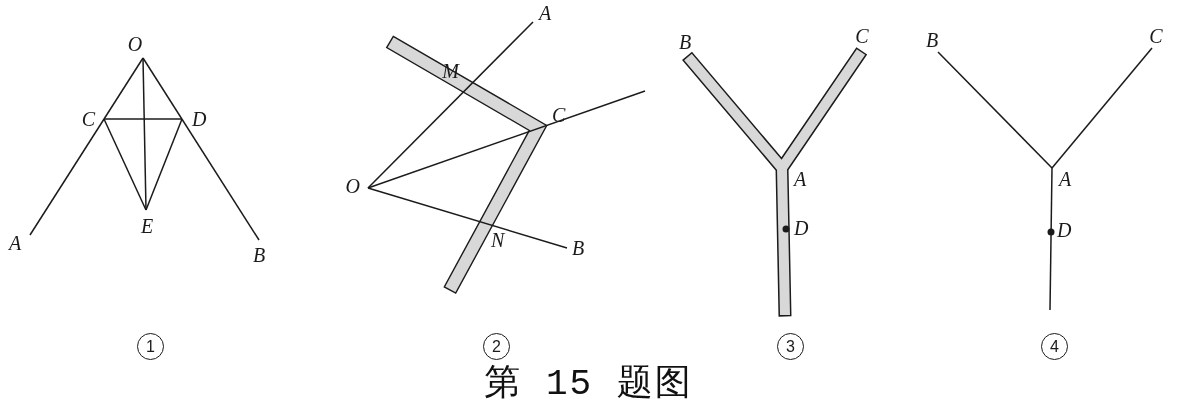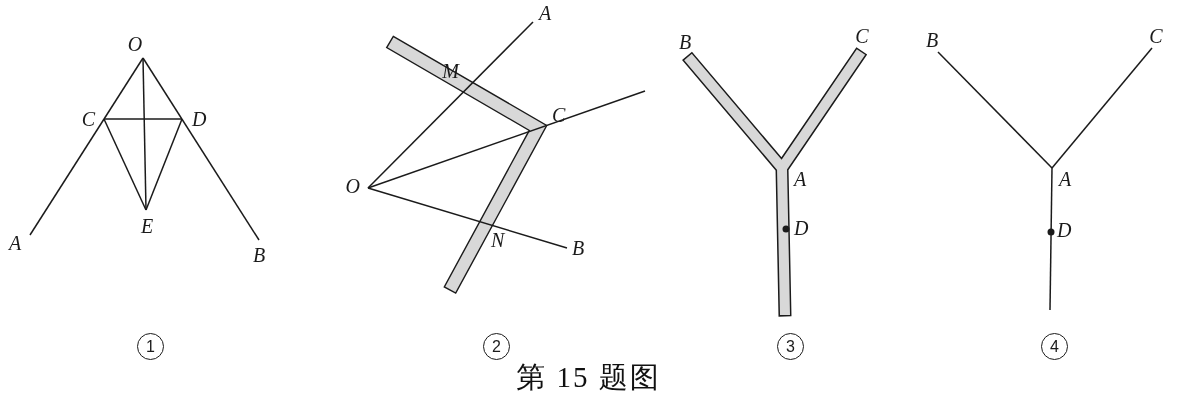--- a/index.html
+++ b/index.html
@@ -49,24 +49,24 @@
     font-family:"Liberation Sans","DejaVu Sans",sans-serif;
     font-size:16px;
     color:var(--line);
   }
   .caption{
     position:absolute;
     top:358px;
     left:0;
     width:100%;
     text-align:center;
-    font-size:29px;
+    font-size:36px;
     color:#111;
     letter-spacing:2px;
-    font-family:Liberation Serif, serif;
+    font-family:Liberation Mono, monospace;
   }
 </style>
 </head>
 <body>
 
 <div class="page">
 
   <svg class="fig" style="left:0" width="300" height="330" viewBox="0 0 300 330">
     <g>
       <line class="ln" x1="143" y1="58" x2="30" y2="235"></line>

